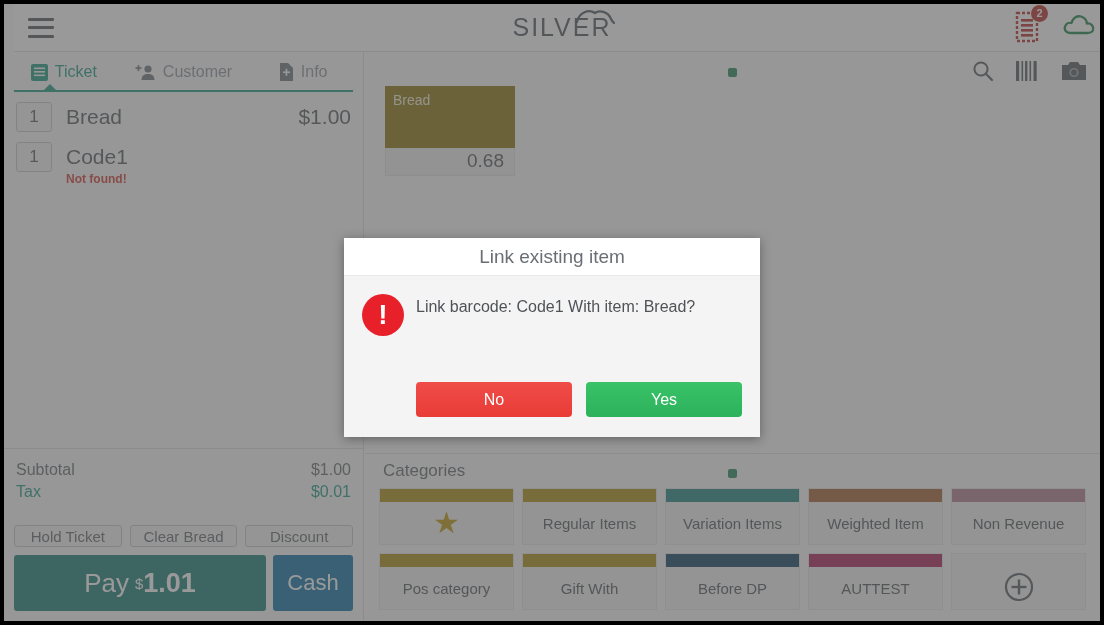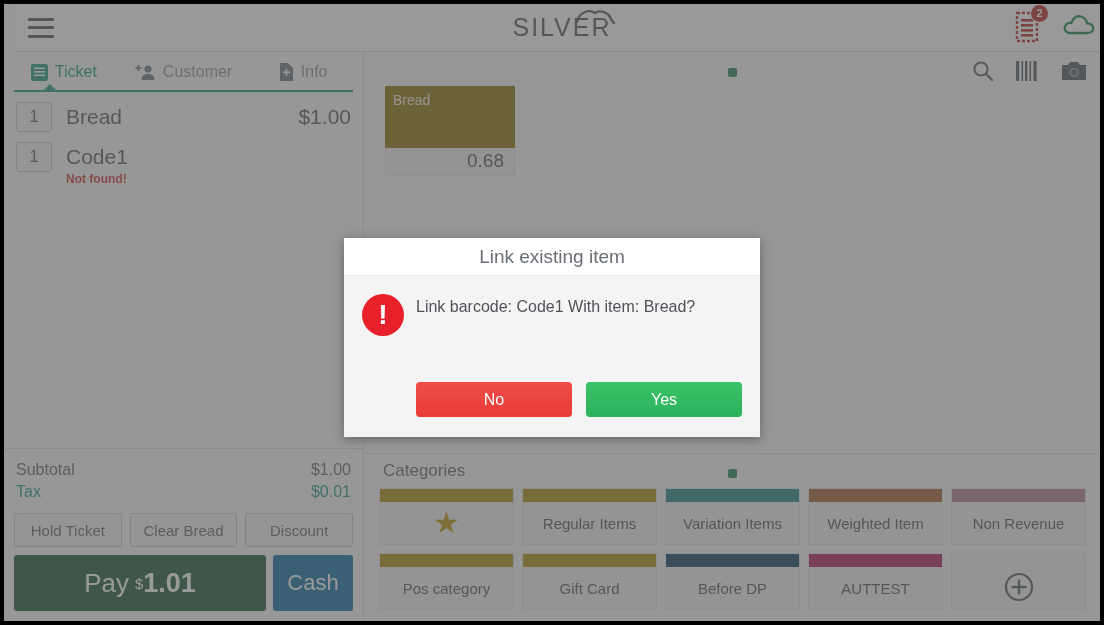--- a/index.html
+++ b/index.html
@@ -101,27 +101,27 @@
     position: absolute; left: 0; right: 0; bottom: 118px;
     border-top: 1px solid #dcdcdc;
     padding: 10px 12px 0 12px;
   }
   .trow { display: flex; justify-content: space-between; font-size: 16px; padding: 2px 0; }
   .trow.sub { color: #60656a; }
   .trow.tax { color: #17957c; }
 
   .actionrow { position: absolute; left: 10px; right: 10px; bottom: 74px; display: flex; gap: 8px; }
   .abtn {
-    flex: 1; height: 34px; border: 1px solid #c6c6c6; border-radius: 3px;
+    flex: 1; height: 22px; border: 1px solid #c6c6c6; border-radius: 3px;
     background: #f5f5f5; color: #5d6166; font-size: 15px;
     display: flex; align-items: center; justify-content: center; cursor: pointer;
   }
   .payrow { position: absolute; left: 10px; right: 10px; bottom: 10px; display: flex; gap: 7px; }
   .pay {
-    flex: 1; height: 56px; background: #14532d; border-radius: 3px; color: #fff;
+    flex: 1; height: 56px; background: #0f766e; border-radius: 3px; color: #fff;
     display: flex; align-items: center; justify-content: center; cursor: pointer;
   }
   .pay .p-lbl { font-size: 26px; font-weight: 300; }
   .pay .p-cur { font-size: 15px; vertical-align: super; margin-left: 6px; }
   .pay .p-amt { font-size: 27px; font-weight: bold; }
   .cash {
     width: 80px; height: 56px; background: #0369a1; border-radius: 3px; color: #fff;
     font-size: 22px; display: flex; align-items: center; justify-content: center; cursor: pointer;
   }
 
@@ -396,21 +396,21 @@
             <div class="cat-label">Non Revenue</div>
           </div>
 
           <div class="cat">
             <div class="cat-bar" id="cb5" style="background: rgb(168, 140, 6);"></div>
             <div class="cat-label">Pos category</div>
           </div>
 
           <div class="cat">
             <div class="cat-bar" id="cb6" style="background: rgb(168, 140, 6);"></div>
-            <div class="cat-label">Gift Card</div>
+            <div class="cat-label">Gift With</div>
           </div>
 
           <div class="cat">
             <div class="cat-bar" id="cb7" style="background: rgb(3, 57, 94);"></div>
             <div class="cat-label">Before DP</div>
           </div>
 
           <div class="cat">
             <div class="cat-bar" id="cb8" style="background: rgb(168, 21, 81);"></div>
             <div class="cat-label">AUTTEST</div>

